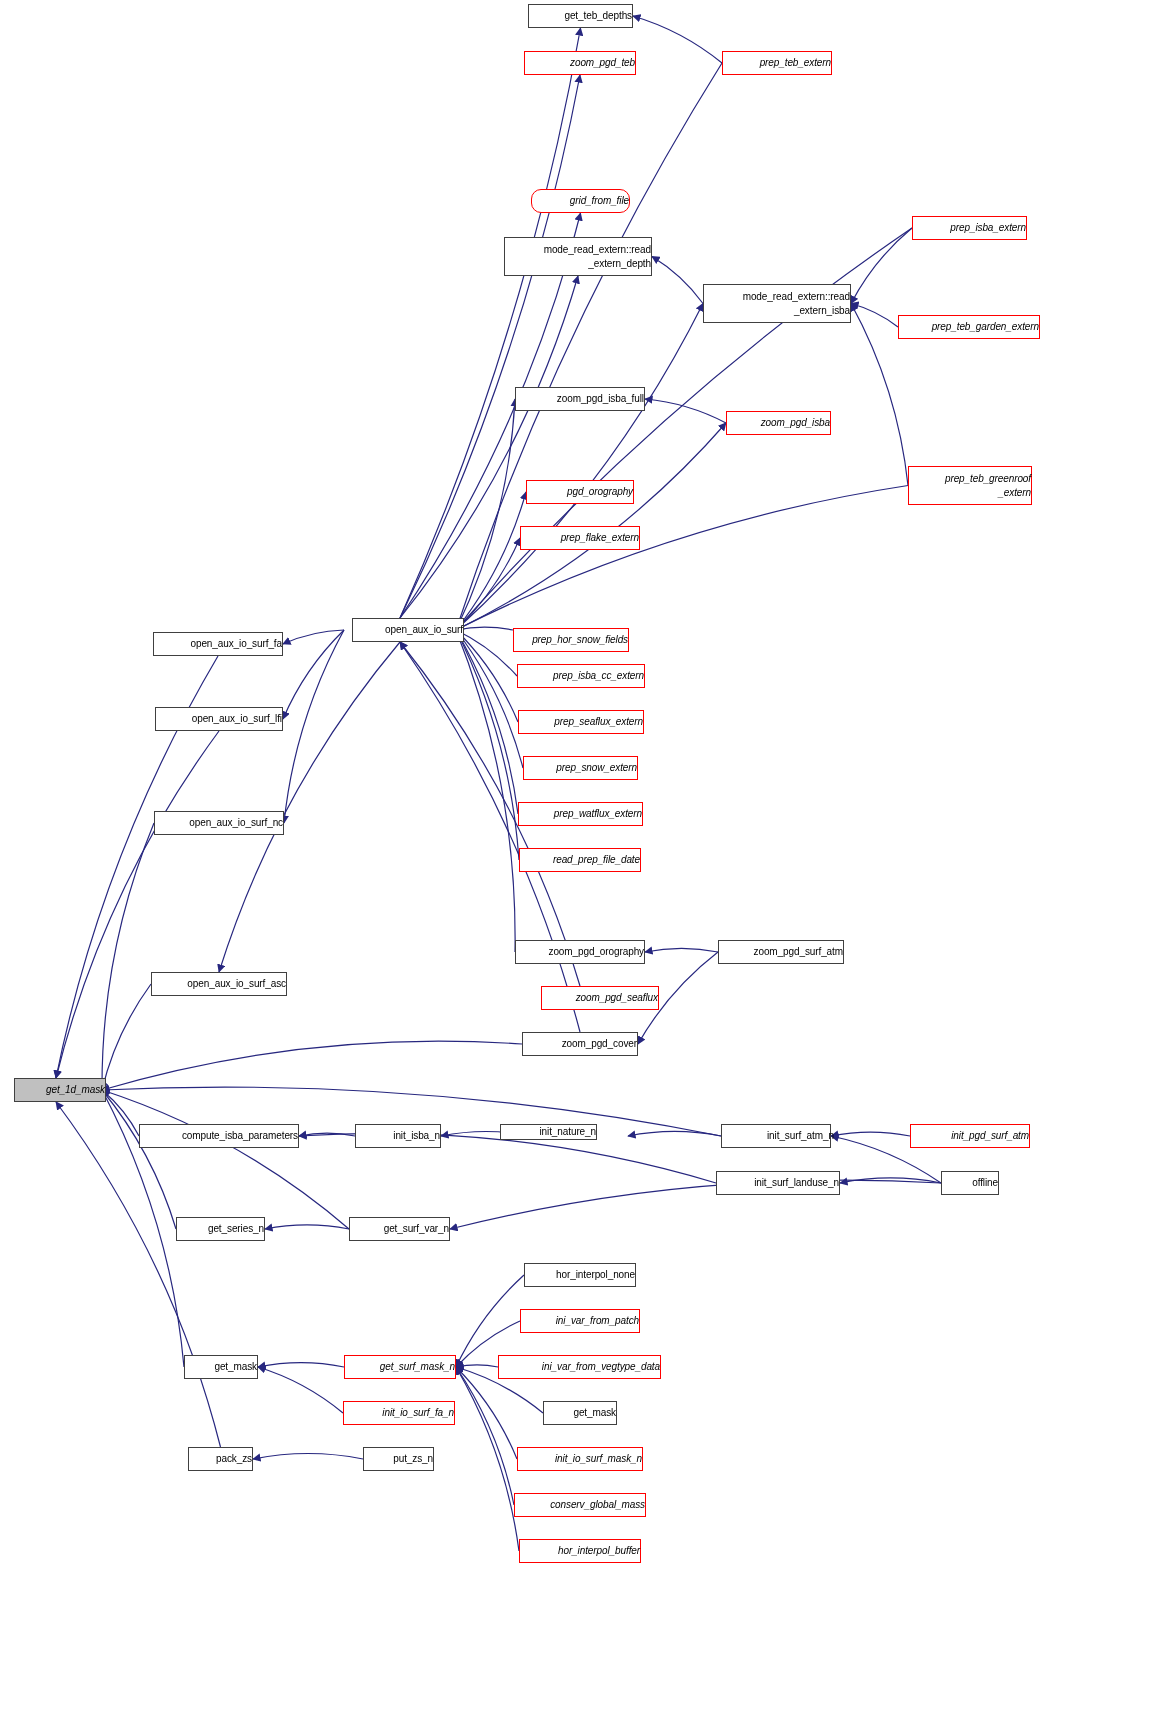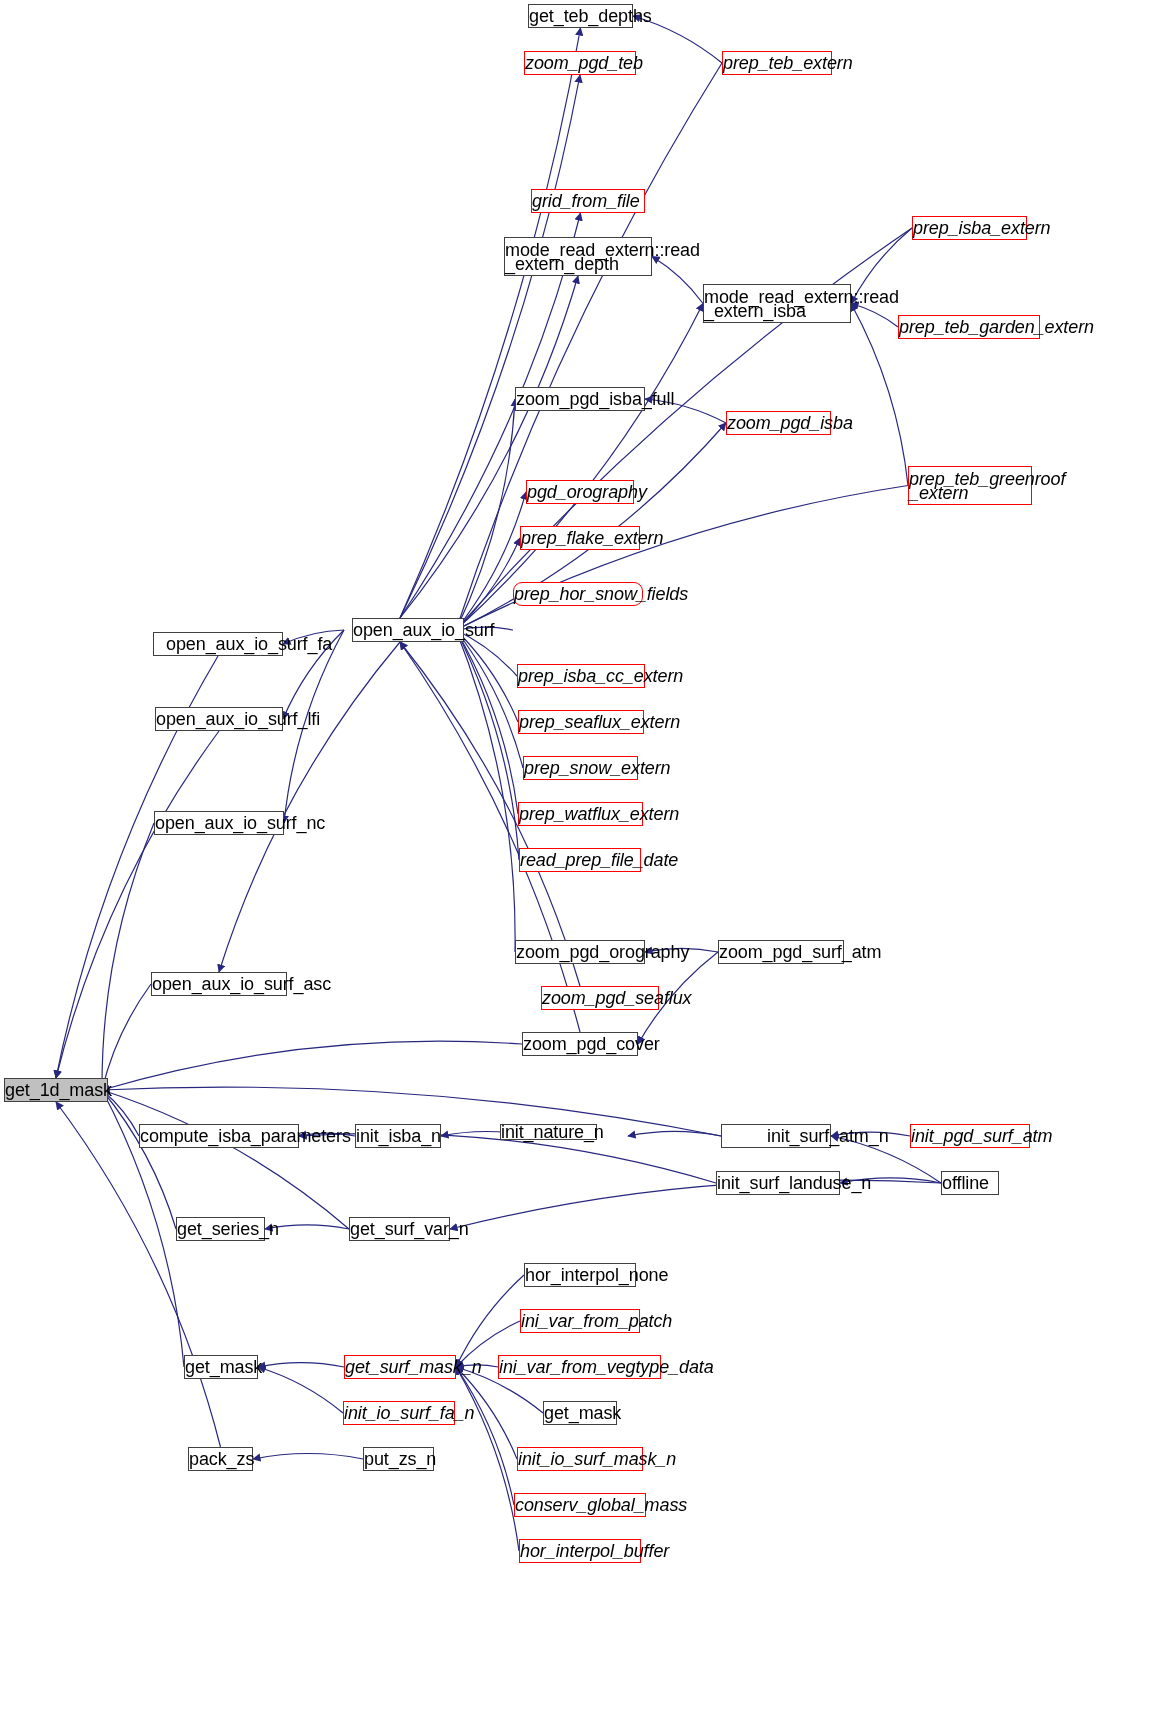--- a/index.html
+++ b/index.html
@@ -1,21 +1,21 @@
 <!DOCTYPE html>
 <html><head>
 <meta charset="utf-8">
 <style>
   html,body{margin:0;padding:0;background:#ffffff;}
   body{font-family:"Liberation Sans", sans-serif;}
   #canvas{position:relative;width:1152px;height:1725px;background:#fff;overflow:hidden;}
   #edges{position:absolute;left:0;top:0;width:1152px;height:1725px;}
   .node{position:absolute;box-sizing:border-box;display:flex;align-items:center;
-        justify-content:center;text-align:left;background:#ffffff;
-        font-size:18px;line-height:14px;color:#000;white-space:pre-line;
+        justify-content:center;text-align:right;background:#ffffff;
+        font-size:10px;line-height:14px;color:#000;white-space:pre-line;
         letter-spacing:-0.1px;}
   .node.black{border:1px solid #404040;}
   .node.red{border:1px solid #ff0000;font-style:italic;}
   .node.current{border:1px solid #404040;background:#c0c0c0;}
   .node span{display:block;width:100%;}
 </style>
 </head>
 <body>
 
 <div id="canvas">
@@ -88,49 +88,49 @@
         <path d="M 517 1459 Q 495.7 1406.9 456 1367" marker-end="url(#arrow)"></path>
         <path d="M 514 1505 Q 498.8 1430.2 456 1367" marker-end="url(#arrow)"></path>
         <path d="M 519 1551 Q 505.9 1452.7 456 1367" marker-end="url(#arrow)"></path>
         <path d="M 363 1459 Q 308 1448 253 1459" marker-end="url(#arrow)"></path>
       </g>
   </svg>
   <div id="node-layer">
       <div class="node black" style="left: 528px; top: 4px; width: 105px; height: 24px;"><span>get_teb_depths</span></div>
       <div class="node red" style="left: 722px; top: 51px; width: 110px; height: 24px;"><span>prep_teb_extern</span></div>
       <div class="node red" style="left: 524px; top: 51px; width: 112px; height: 24px;"><span>zoom_pgd_teb</span></div>
-      <div class="node red" style="left: 531px; top: 189px; width: 114px; height: 24px;"><span>grid_from_file</span></div>
+      <div class="node red" style="left: 531px; top: 189px; width: 99px; height: 24px; border-radius: 10px;"><span>grid_from_file</span></div>
       <div class="node red" style="left: 912px; top: 216px; width: 115px; height: 24px;"><span>prep_isba_extern</span></div>
       <div class="node black" style="left: 504px; top: 237px; width: 148px; height: 39px;"><span>mode_read_extern::read
 _extern_depth</span></div>
       <div class="node black" style="left: 703px; top: 284px; width: 148px; height: 39px;"><span>mode_read_extern::read
 _extern_isba</span></div>
       <div class="node red" style="left: 898px; top: 315px; width: 142px; height: 24px;"><span>prep_teb_garden_extern</span></div>
       <div class="node black" style="left: 515px; top: 387px; width: 130px; height: 24px;"><span>zoom_pgd_isba_full</span></div>
       <div class="node red" style="left: 726px; top: 411px; width: 105px; height: 24px;"><span>zoom_pgd_isba</span></div>
       <div class="node red" style="left: 908px; top: 466px; width: 124px; height: 39px;"><span>prep_teb_greenroof
 _extern</span></div>
       <div class="node red" style="left: 526px; top: 480px; width: 108px; height: 24px;"><span>pgd_orography</span></div>
       <div class="node red" style="left: 520px; top: 526px; width: 120px; height: 24px;"><span>prep_flake_extern</span></div>
       <div class="node black" style="left: 352px; top: 618px; width: 112px; height: 24px;"><span>open_aux_io_surf</span></div>
-      <div class="node red" style="left: 513px; top: 582px; width: 130px; height: 24px; border-radius: 9px;"><span>prep_hor_snow_fields</span></div>
+      <div class="node red" style="left: 513px; top: 628px; width: 116px; height: 24px;"><span>prep_hor_snow_fields</span></div>
       <div class="node red" style="left: 517px; top: 664px; width: 128px; height: 24px;"><span>prep_isba_cc_extern</span></div>
       <div class="node red" style="left: 518px; top: 710px; width: 126px; height: 24px;"><span>prep_seaflux_extern</span></div>
       <div class="node red" style="left: 523px; top: 756px; width: 115px; height: 24px;"><span>prep_snow_extern</span></div>
       <div class="node red" style="left: 518px; top: 802px; width: 125px; height: 24px;"><span>prep_watflux_extern</span></div>
       <div class="node red" style="left: 519px; top: 848px; width: 122px; height: 24px;"><span>read_prep_file_date</span></div>
       <div class="node black" style="left: 153px; top: 632px; width: 130px; height: 24px; padding-left: 12px;"><span>open_aux_io_surf_fa</span></div>
       <div class="node black" style="left: 155px; top: 707px; width: 128px; height: 24px;"><span>open_aux_io_surf_lfi</span></div>
       <div class="node black" style="left: 154px; top: 811px; width: 130px; height: 24px;"><span>open_aux_io_surf_nc</span></div>
       <div class="node black" style="left: 151px; top: 972px; width: 136px; height: 24px;"><span>open_aux_io_surf_asc</span></div>
       <div class="node black" style="left: 515px; top: 940px; width: 130px; height: 24px;"><span>zoom_pgd_orography</span></div>
       <div class="node black" style="left: 718px; top: 940px; width: 126px; height: 24px;"><span>zoom_pgd_surf_atm</span></div>
       <div class="node red" style="left: 541px; top: 986px; width: 118px; height: 24px;"><span>zoom_pgd_seaflux</span></div>
       <div class="node black" style="left: 522px; top: 1032px; width: 116px; height: 24px;"><span>zoom_pgd_cover</span></div>
-      <div class="node current" style="left: 4px; top: 1078px; width: 104px; height: 24px;"><span>get_1d_mask</span></div>
+      <div class="node current" style="left: 14px; top: 1078px; width: 92px; height: 24px; font-style: italic;"><span>get_1d_mask</span></div>
       <div class="node black" style="left: 139px; top: 1124px; width: 160px; height: 24px;"><span>compute_isba_parameters</span></div>
       <div class="node black" style="left: 355px; top: 1124px; width: 86px; height: 24px;"><span>init_isba_n</span></div>
       <div class="node black" style="left: 500px; top: 1124px; width: 97px; height: 16px;"><span>init_nature_n</span></div>
       <div class="node black" style="left: 721px; top: 1124px; width: 110px; height: 24px; padding-left: 45px;"><span>init_surf_atm_n</span></div>
       <div class="node red" style="left: 910px; top: 1124px; width: 120px; height: 24px;"><span>init_pgd_surf_atm</span></div>
       <div class="node black" style="left: 716px; top: 1171px; width: 124px; height: 24px;"><span>init_surf_landuse_n</span></div>
       <div class="node black" style="left: 941px; top: 1171px; width: 58px; height: 24px;"><span>offline</span></div>
       <div class="node black" style="left: 176px; top: 1217px; width: 89px; height: 24px;"><span>get_series_n</span></div>
       <div class="node black" style="left: 349px; top: 1217px; width: 101px; height: 24px;"><span>get_surf_var_n</span></div>
       <div class="node black" style="left: 524px; top: 1263px; width: 112px; height: 24px;"><span>hor_interpol_none</span></div>

